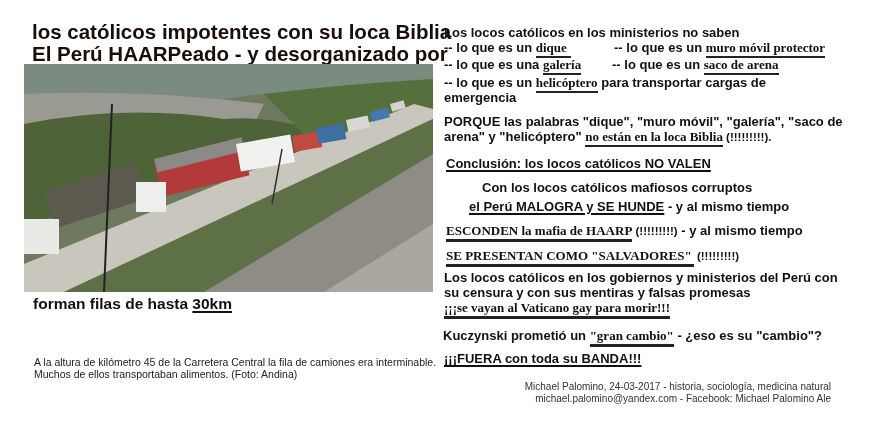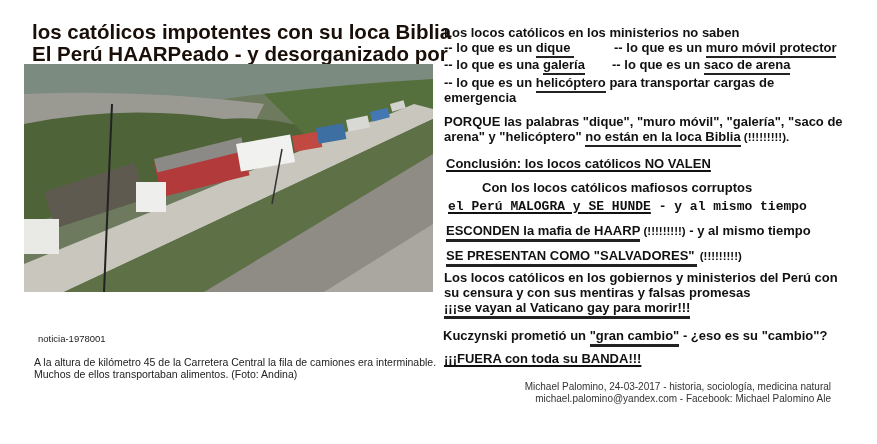--- a/index.html
+++ b/index.html
@@ -7,21 +7,21 @@
          font-family:"Liberation Sans", sans-serif; color:#000; }
   .abs { position:absolute; white-space:nowrap; }
   .title { left:32px; top:21px; font-size:20.5px; font-weight:bold; line-height:22px; color:#1a0f08; }
   .photo { position:absolute; left:24px; top:64px; width:409px; height:228px; overflow:hidden;
            background:linear-gradient(180deg,#7c8a7a 0%,#6f7d63 18%,#5f7049 40%,#8e8f86 60%,#a7a69f 80%,#8f8d86 100%); }
   .caption-title { left:33px; top:295px; font-size:15.5px; font-weight:bold; line-height:17px; color:#111; }
   .u { text-decoration:underline; text-decoration-thickness:2px; text-underline-offset:2px; }
   .url { left:38px; top:333px; font-size:9.5px; line-height:11px; color:#222; }
   .desc { left:34px; top:356px; font-size:10.5px; line-height:12px; color:#222; }
   .r { font-size:13px; font-weight:bold; line-height:15px; color:#111; }
-  .ul { border-bottom:2px solid #222; padding-bottom:1px; }
+  .ul { border-bottom:2px solid #222; padding-bottom:1px;font-family:Liberation Serif, serif; }
   .light { font-weight:bold; font-size:11.5px; }
   .sig { font-size:10px; line-height:12px; color:#333; text-align:right; }
 </style>
 </head>
 <body>
 
 <div class="abs title">
   <div>los católicos impotentes con su loca Biblia</div>
   <div>El Perú HAARPeado - y desorganizado por</div>
 </div>
@@ -47,24 +47,24 @@
     <rect x="292" y="64" width="28" height="16" fill="#3d6fa3" transform="rotate(-10 292 64)"></rect>
     <rect x="322" y="56" width="22" height="12" fill="#d8d8d4" transform="rotate(-12 322 56)"></rect>
     <rect x="346" y="48" width="18" height="10" fill="#4478b2" transform="rotate(-14 346 48)"></rect>
     <rect x="366" y="40" width="14" height="8" fill="#d2d2cf" transform="rotate(-16 366 40)"></rect>
     <line x1="88" y1="40" x2="80" y2="228" stroke="#222" stroke-width="2"></line>
     <line x1="258" y1="85" x2="248" y2="140" stroke="#333" stroke-width="1.5"></line>
   </svg>
 </div>
 
 <div class="abs caption-title">
+  <div><span>forman filas de hasta </span><span class="u">30km</span></div>
 </div>
 
 <div class="abs url">
-  <div>noticia-1978001</div>
 </div>
 
 <div class="abs desc">
   <div>A la altura de kilómetro 45 de la Carretera Central la fila de camiones era interminable.</div>
   <div>Muchos de ellos transportaban alimentos. (Foto: Andina)</div>
 </div>
 
 <div class="abs r" style="left:444px; top:25px;">Los locos católicos en los ministerios no saben</div>
 
 <div class="abs r" style="left:444px; top:40px;">
@@ -87,21 +87,21 @@
 <div class="abs r" style="left:444px; top:114px;">PORQUE las palabras "dique", "muro móvil", "galería", "saco de</div>
 <div class="abs r" style="left:444px; top:129px;">
   <span>arena" y "helicóptero" </span><span class="ul">no están en la loca Biblia</span><span class="light"> (!!!!!!!!!).</span>
 </div>
 
 <div class="abs r" style="left:446px; top:156px;">
   <span class="u">Conclusión: los locos católicos NO VALEN </span>
 </div>
 
 <div class="abs r" style="left:446px; top:180px;margin-left:36px;">Con los locos católicos mafiosos corruptos</div>
-<div class="abs r" style="left:448px; top:199px;font-family:Liberation Mono, monospace;">
+<div class="abs r" style="left:469px; top:199px;">
   <span class="u">el Perú MALOGRA y SE HUNDE</span><span> - y al mismo tiempo</span>
 </div>
 
 <div class="abs r" style="left:446px; top:223px;">
   <span class="ul" style="border-bottom-width:3px;">ESCONDEN la mafia de HAARP</span><span class="light"> (!!!!!!!!!)</span><span> - y al mismo tiempo</span>
 </div>
 
 <div class="abs r" style="left:446px; top:248px;">
   <span class="ul" style="border-bottom-width:3px; padding-right:2px;">SE PRESENTAN COMO "SALVADORES"</span><span class="light"> (!!!!!!!!!)</span>
 </div>

